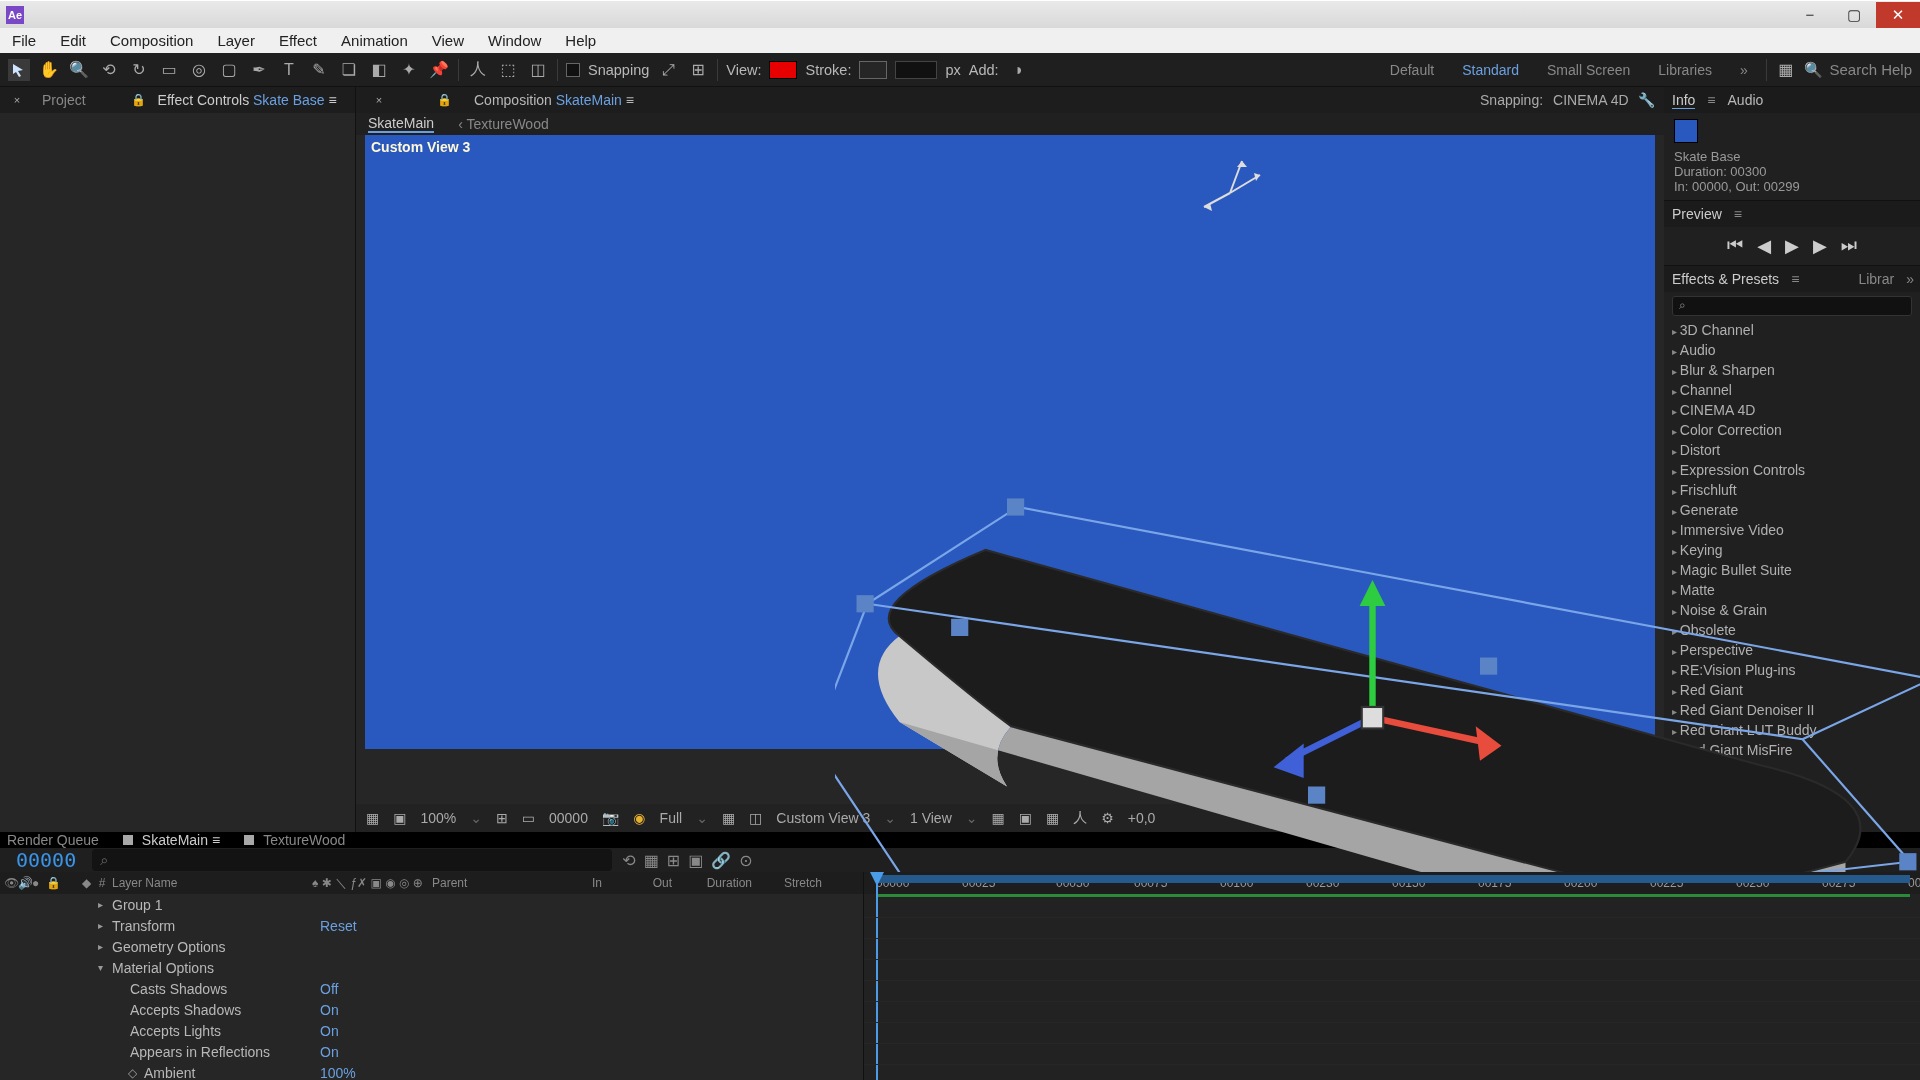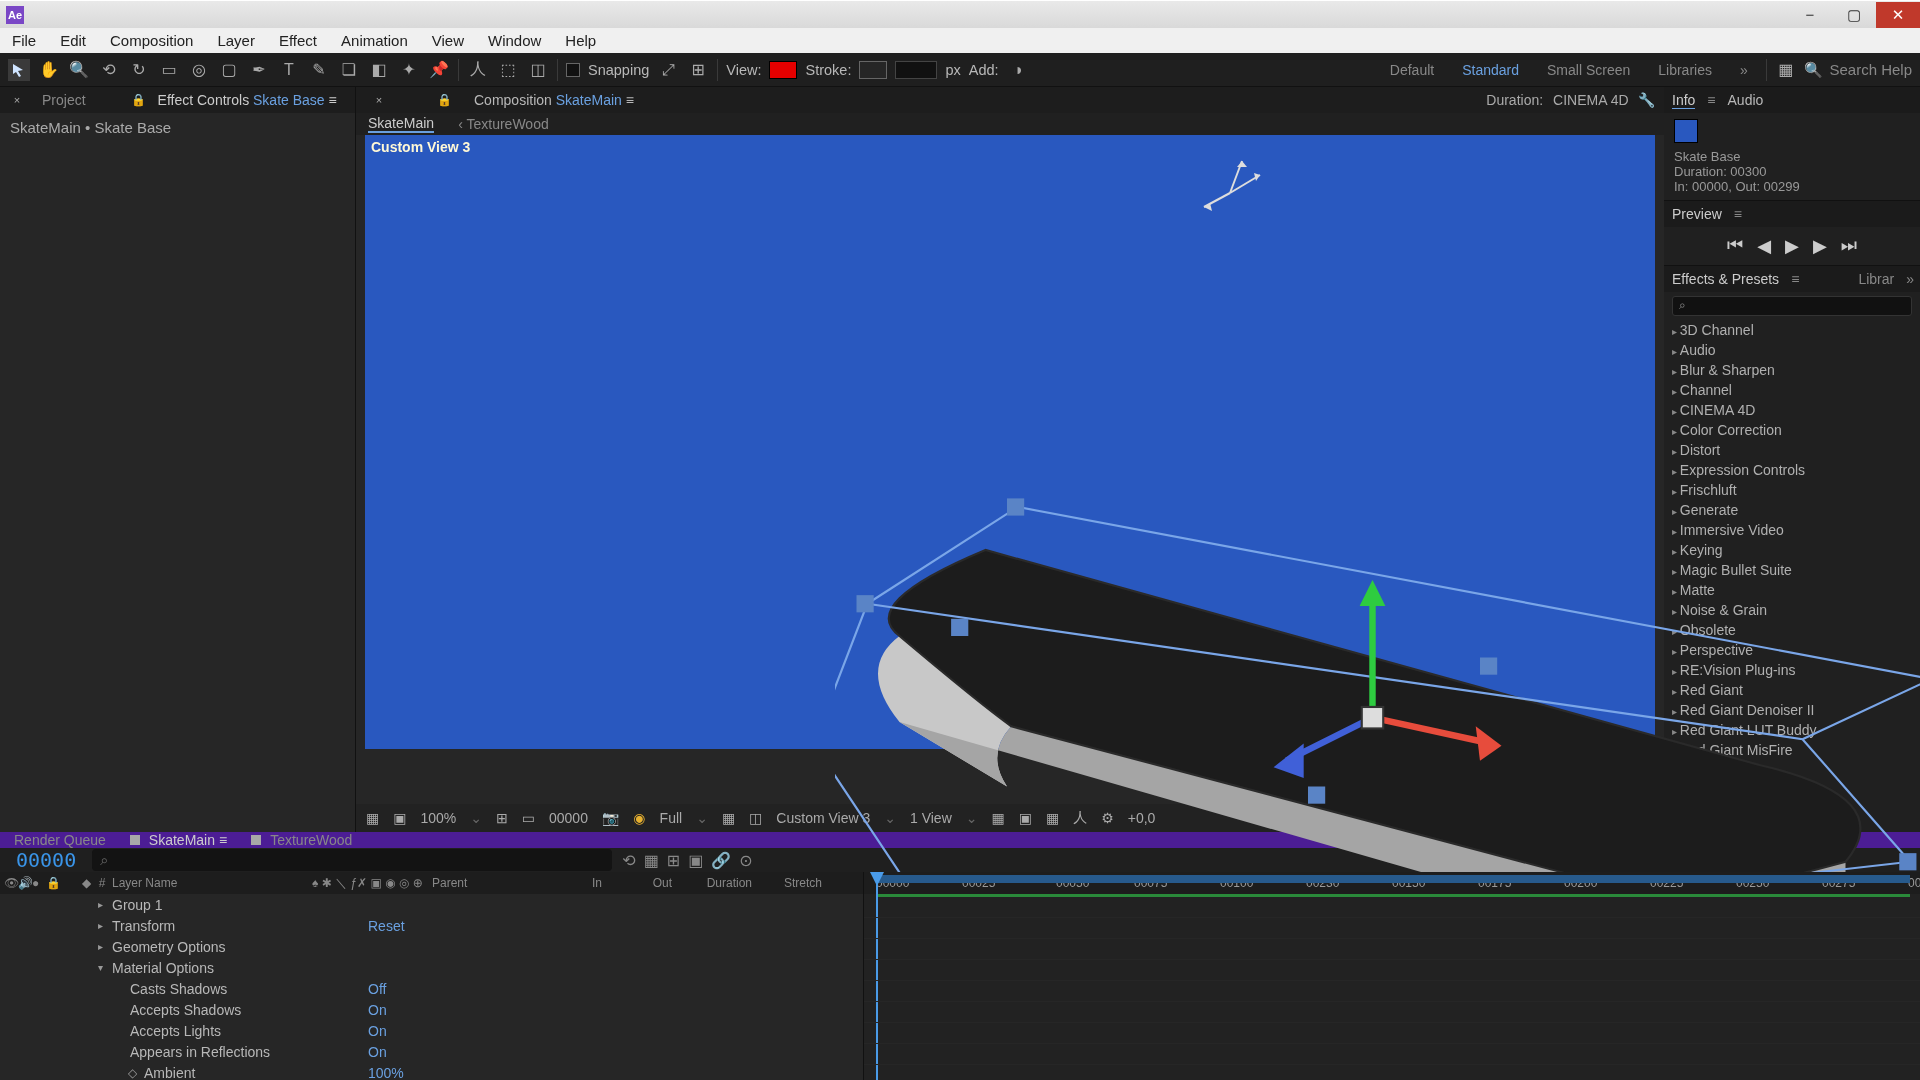--- a/index.html
+++ b/index.html
@@ -41,36 +41,36 @@
 .rp-tabs { height:26px; background:#1b1b1b; display:flex; align-items:center; gap:12px; padding-left:8px; }
 .rp-section { padding:6px 10px; border-bottom:1px solid #111; }
 .info-grid { display:grid; grid-template-columns:1fr 1fr; font-size:13px; line-height:1.4; }
 .info-swatch { width:24px; height:24px; background:#2958bf; border:1px solid #000; float:left; margin-right:6px; }
 .preview-btns { display:flex; justify-content:center; gap:14px; padding:8px 0; font-size:18px; color:#ccc; }
 .ep-list { overflow-y:auto; flex:1; font-size:14px; padding-bottom:10px;}
 .ep-item { padding:2px 8px; color:#b0b0b0; }
 .ep-item::before { content:"▸ "; font-size:10px; color:#888; }
 .ep-search { margin:4px 8px; height:20px; background:#111; border:1px solid #333; border-radius:3px; color:#888; padding:1px 6px; font-size:12px; }
 .timeline { height:248px; background:#222; display:flex; flex-direction:column; }
-.tl-tabs { height:26px; background:#4c1d95; display:flex; align-items:center; padding-left:14px; gap:24px; font-size:14px; }
+.tl-tabs { height:26px; background:#000000; display:flex; align-items:center; padding-left:7px; gap:24px; font-size:14px; }
 .tl-tab { color:#888; display:flex; align-items:center; gap:4px; }
 .tl-tab.active { color:#ccc; }
 .tl-head { height:28px; display:flex; align-items:center; background:#1f1f1f; }
 .tl-time { color:#3a95e9; font-size:20px; font-family:monospace; padding:0 16px; }
 .tl-search { flex:0 0 520px; height:22px; background:#131313; border-radius:4px; margin-right:10px; display:flex; align-items:center; padding-left:8px; color:#666; }
 .tl-icos { display:flex; gap:8px; color:#888; font-size:16px; }
 .tl-body { flex:1; display:flex; }
 .tl-left { width:864px; background:#262626; border-right:1px solid #111; overflow:hidden; }
 .tl-colhdr { height:22px; display:flex; align-items:center; background:#1d1d1d; font-size:12px; color:#888; }
 .tl-row { height:21px; display:flex; align-items:center; font-size:14px; }
 .tl-row .indent { display:inline-block; }
 .tl-row .tri { display:inline-block; width:12px; font-size:10px; color:#999; }
 .tl-row .kf { display:inline-block; width:14px; color:#999; font-size:12px; }
 .tl-row .name { flex:0 0 auto; padding-left:2px; }
-.tl-row .val { color:#6aa0e0; position:absolute; left:320px;margin-left:48px; }
+.tl-row .val { color:#6aa0e0; position:absolute; left:320px; }
 .tl-row { position:relative; }
 .tl-right { flex:1; background:#222; position:relative; }
 .tl-ruler { height:22px; background:#1d1d1d; display:flex; align-items:center; font-size:12px; color:#999; position:relative; }
 .tl-tick { position:absolute; top:4px; }
 .tl-playhead { position:absolute; left:12px; top:0; bottom:0; width:2px; background:#4a9be8; }
 .tl-playhead::before { content:""; position:absolute; top:0; left:-6px; width:14px; height:14px; background:#4a9be8; clip-path:polygon(0 0,100% 0,50% 100%); }
 .tl-workarea { position:absolute; top:3px; left:12px; right:10px; height:8px; background:#275a8c; }
 .tl-greenbar { position:absolute; top:22px; left:12px; right:10px; height:3px; background:#2a8a3a; }
 .tl-gridrow { height:21px; border-bottom:1px solid #262626; }
 .link { color:#6aa0e0; }
@@ -157,31 +157,30 @@
 <div class="main">
 
   <div class="left-panel">
     <div class="panel-tabs">
       <span class="tool-ic" style="font-size:11px">×</span>
       <span class="panel-tab">Project</span>
       <span style="width:20px"></span>
       <span class="tool-ic" style="font-size:12px">🔒</span>
       <span style="color:#ccc"><span>Effect Controls </span><span class="link">Skate Base</span> ≡</span>
     </div>
-    <div class="proj-box">SkateMain • Skate Base</div>
   </div>
 
   <div class="center-panel">
     <div class="comp-tabs">
       <span class="tool-ic" style="font-size:11px">×</span>
       <span style="width:8px"></span>
       <span class="tool-ic" style="font-size:12px">🔒</span>
       <span><span>Composition </span><span class="link">SkateMain</span> ≡</span>
       <div class="renderer-box">
-        <span>Duration:</span>
+        <span>Snapping:</span>
         <span>CINEMA 4D</span>
         <span>🔧</span>
       </div>
     </div>
     <div class="sub-tabs">
       <span class="sub-tab active">SkateMain</span>
       <span class="sub-tab" style="color:#888">‹ <span>TextureWood</span></span>
     </div>
     <div class="viewport">
       <div class="canvas">

